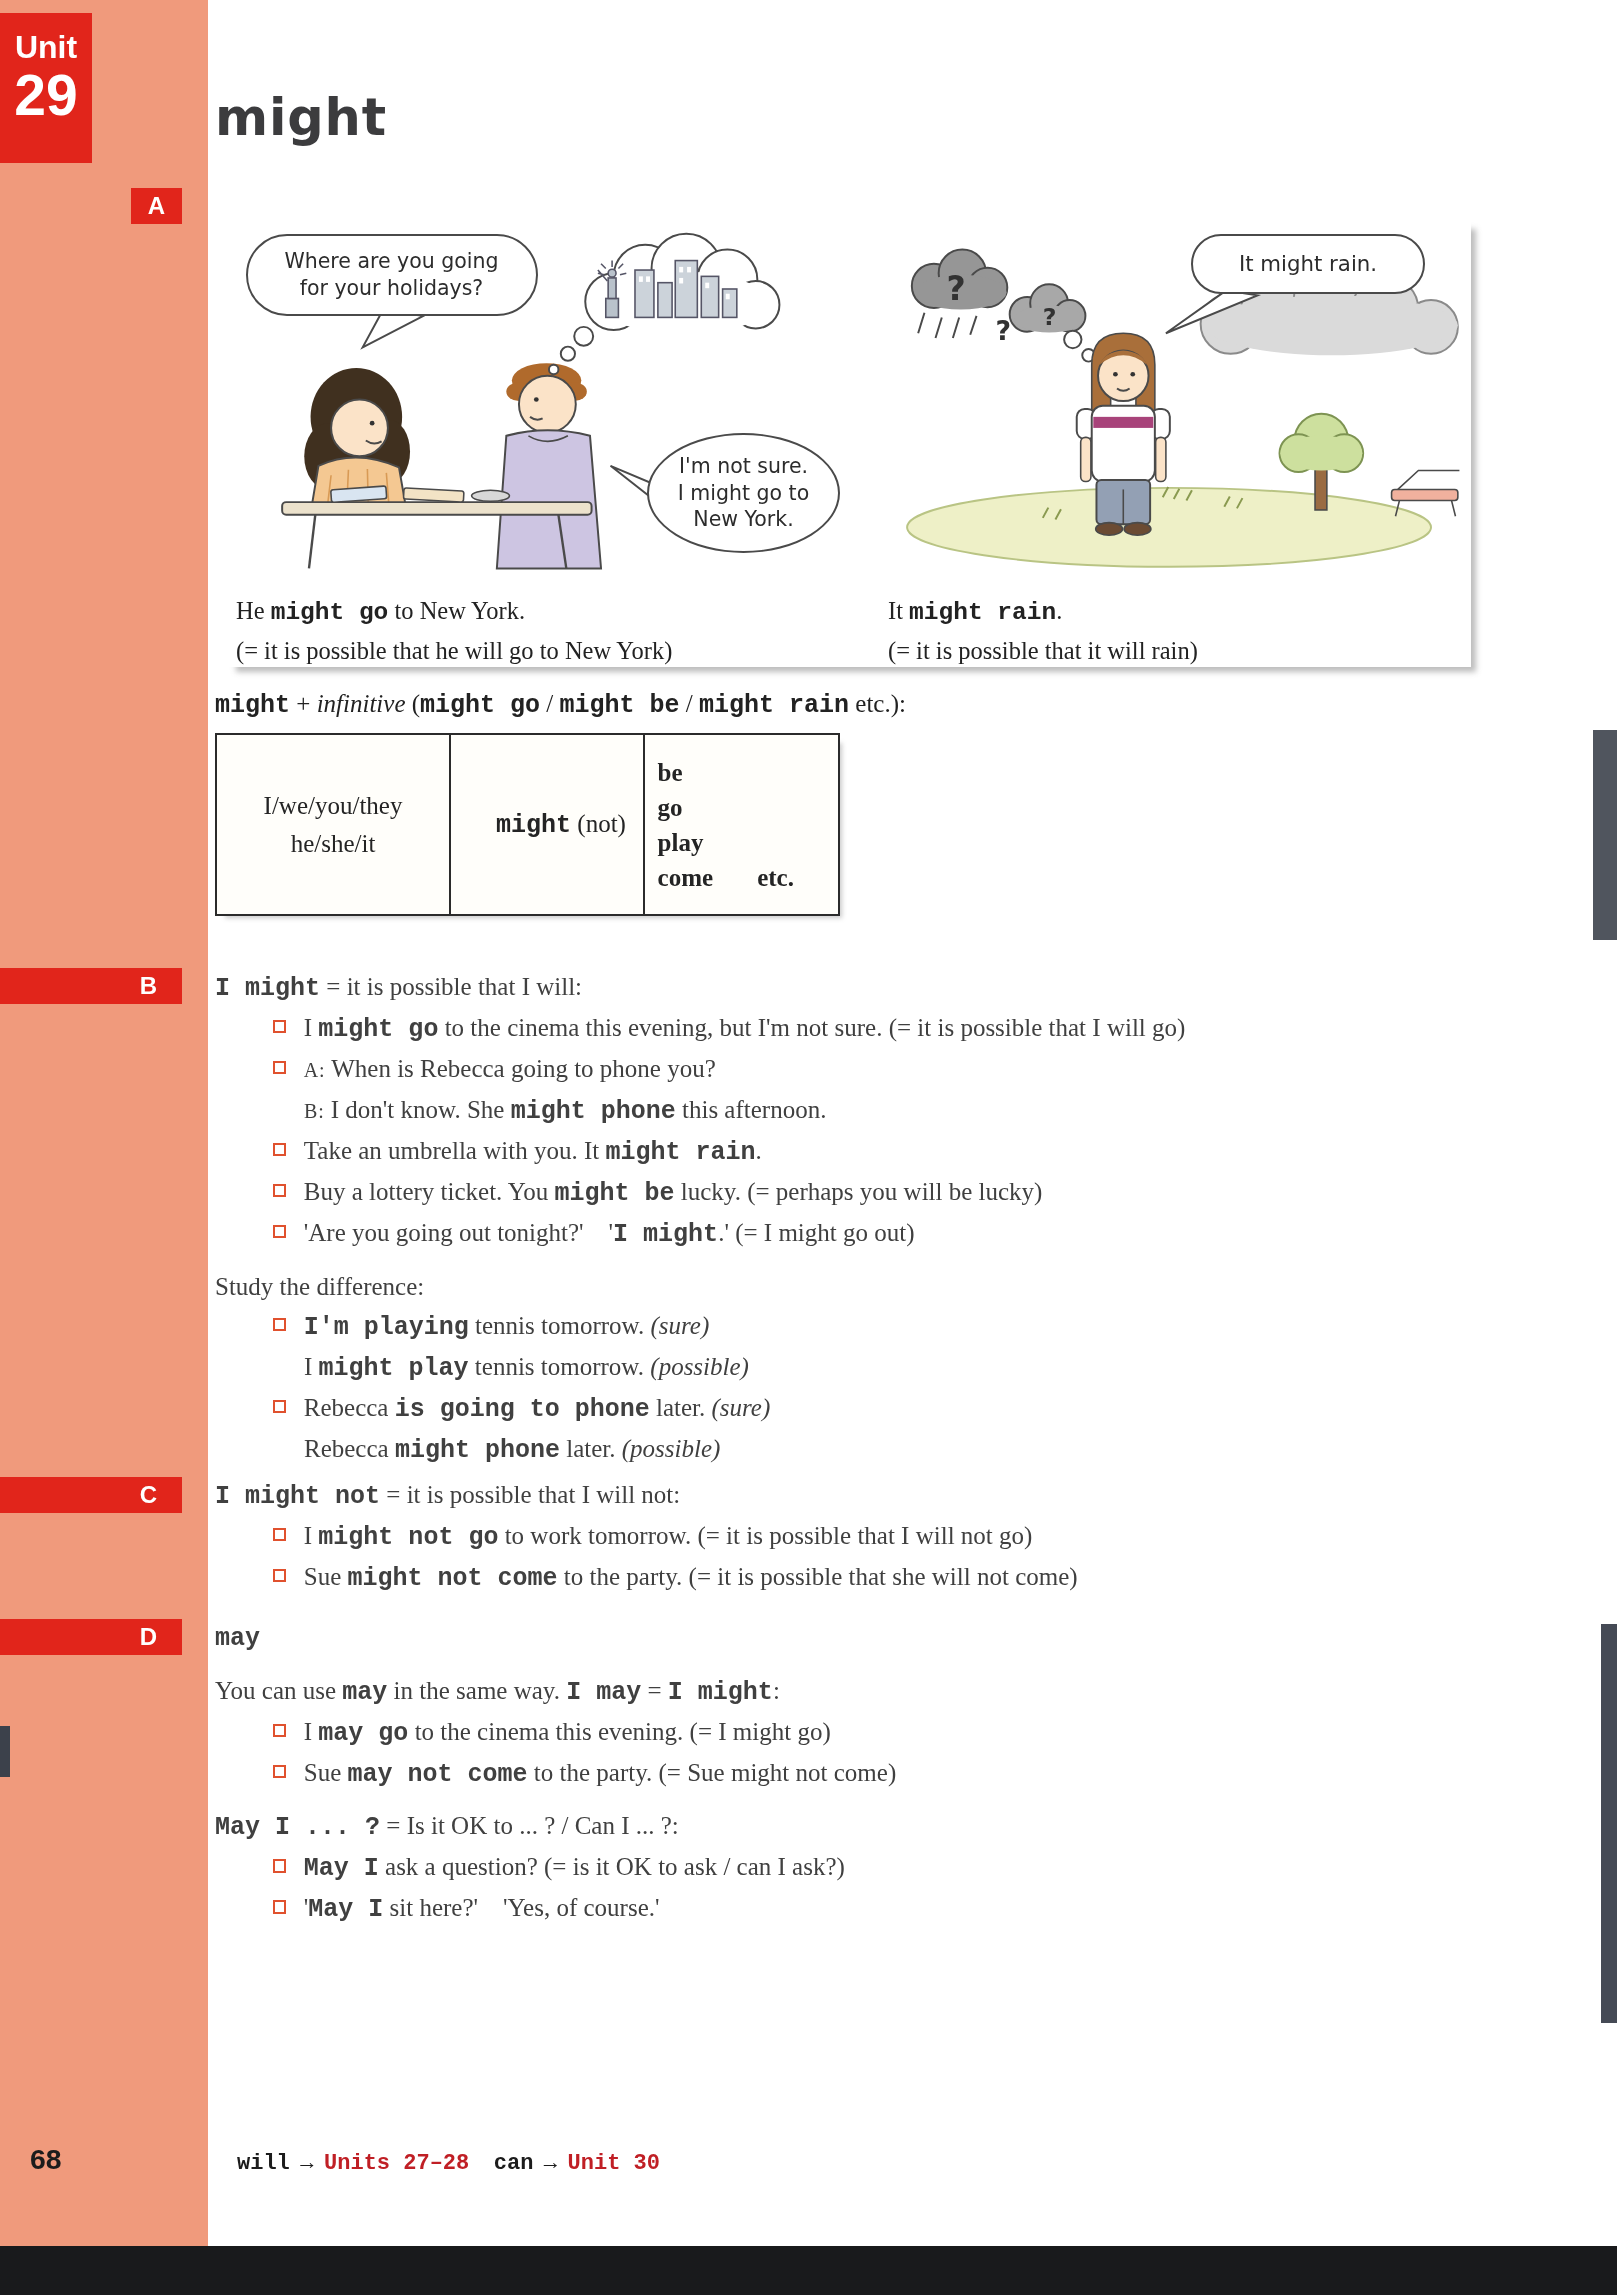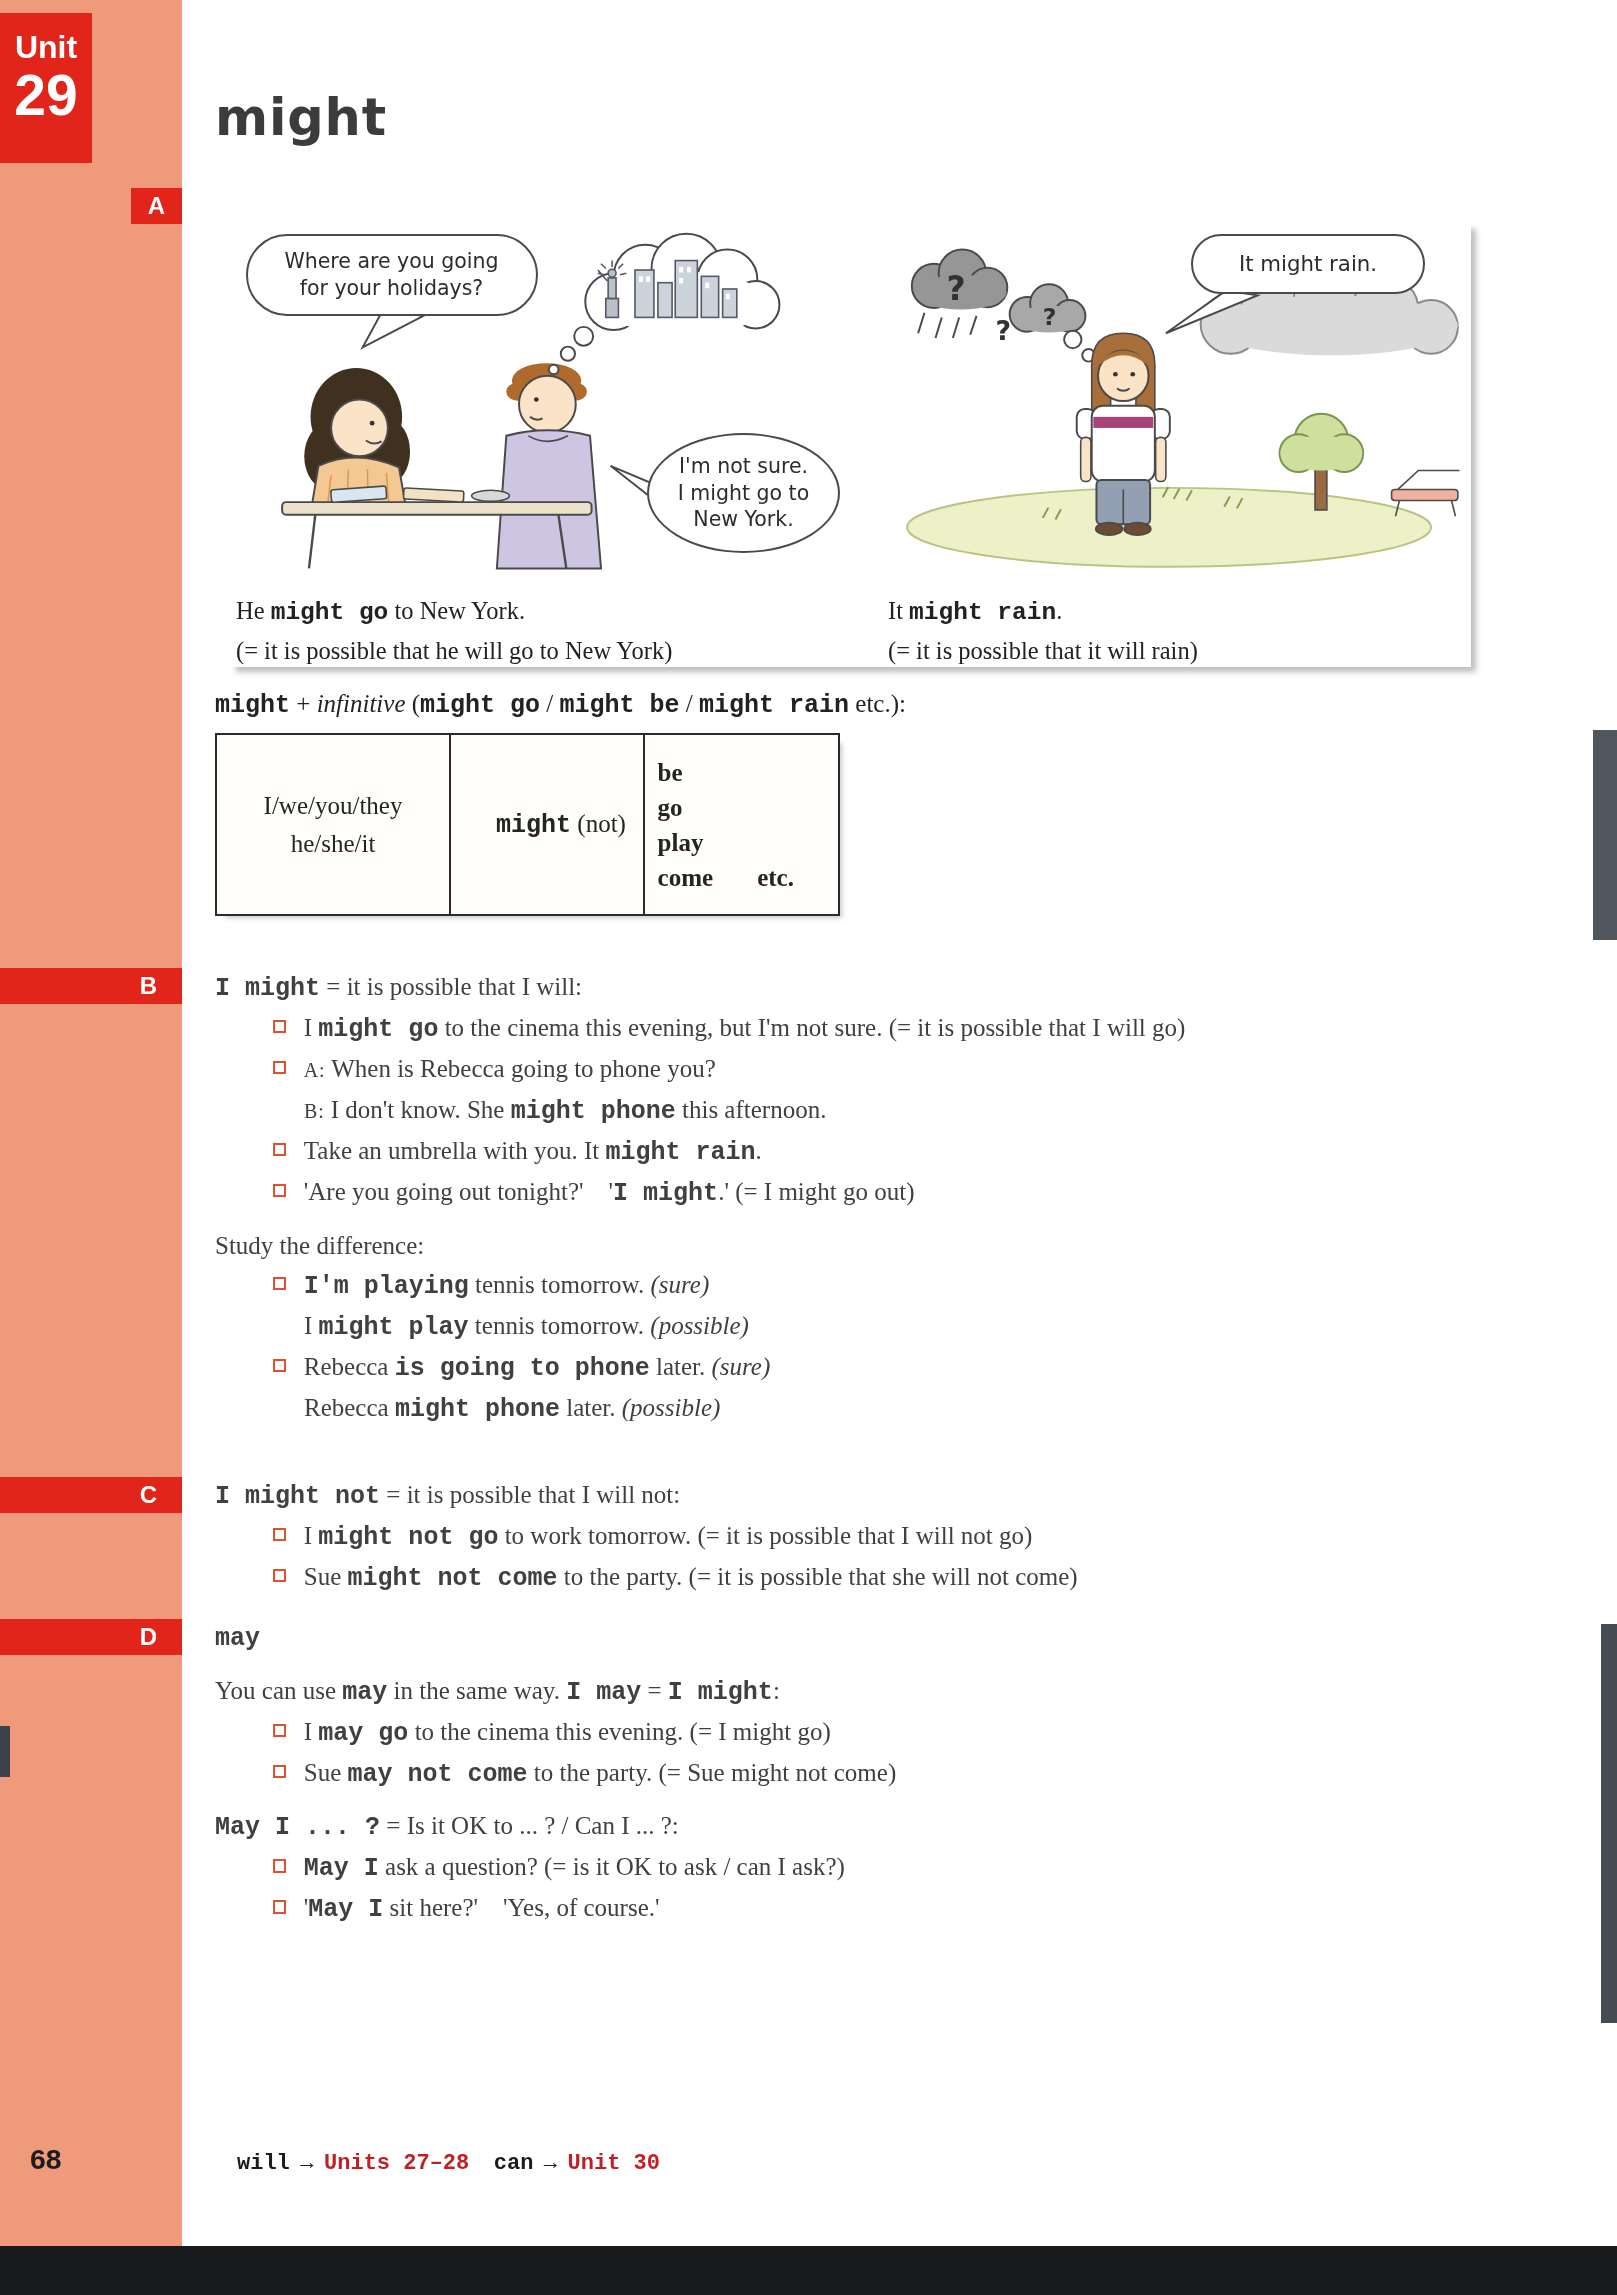--- a/index.html
+++ b/index.html
@@ -7,21 +7,21 @@
   body {
     position:relative; width:1617px; height:2295px; overflow:hidden;
     font-family:"Liberation Serif", serif; color:#242424;
   }
   .b  { font-weight:700;font-family:Liberation Mono, monospace; }
   .i  { font-style:italic; }
   .r  { color:#c01f25; }
   .sc { font-size:0.8em; letter-spacing:0.8px; }
 
   
-  .sidebar { position:absolute; left:0; top:0; width:182px; height:2247px; background:#f09a7c; }
+  .sidebar { position:absolute; left:0; top:0; width:208px; height:2247px; background:#f09a7c; }
   .unit-box {
     position:absolute; left:0; top:12.6px; width:92px; height:150px; background:#e1251b;
     color:#fff; font-family:"Liberation Sans", sans-serif; font-weight:700; text-align:center;
   }
   .unit-word { font-size:32px; margin-top:16px; }
   .unit-num  { font-size:57px; line-height:1.05; }
   .tab {
     position:absolute; background:#e1251b; color:#fff; height:36px;
     font-family:"Liberation Sans", sans-serif; font-weight:700; font-size:24px;
     display:flex; align-items:center;
@@ -332,20 +332,24 @@
       </div>
     <div class="brow nomark">
         <span class="btext"><span class="sc">B:</span><span> I don't know. She </span><span class="b">might phone</span><span> this afternoon.</span></span>
       </div>
     <div class="brow">
         <span class="bmark"></span>
         <span class="btext"><span>Take an umbrella with you. It </span><span class="b">might rain</span><span>.</span></span>
       </div>
     <div class="brow">
         <span class="bmark"></span>
+        <span class="btext"><span>Buy a lottery ticket. You </span><span class="b">might be</span><span> lucky. (= perhaps you will be lucky)</span></span>
+      </div>
+    <div class="brow">
+        <span class="bmark"></span>
         <span class="btext"><span>'Are you going out tonight?'&nbsp;&nbsp;&nbsp;&nbsp;'</span><span class="b">I might</span><span>.' (= I might go out)</span></span>
       </div>
   </div>
   <p class="study"><span>Study the difference:</span></p>
   <div class="bullets">
     <div class="brow">
         <span class="bmark"></span>
         <span class="btext"><span class="b">I'm playing</span><span> tennis tomorrow. </span><span class="i">(sure)</span></span>
       </div>
     <div class="brow nomark">

